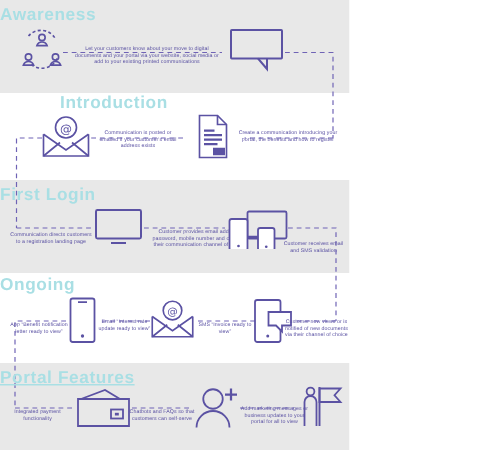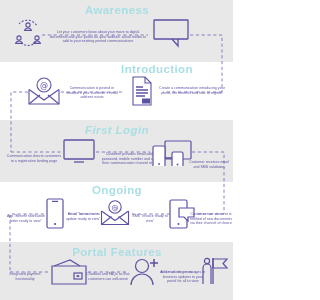--- a/index.html
+++ b/index.html
@@ -12,21 +12,21 @@
   }
   .canvas{position:relative;width:233px;height:300px;overflow:hidden;background:#fff;}
 
   
   .band{position:absolute;left:0;width:233px;background:#e8e8e8;}
   .band.b1{top:0;height:62px;}
   .band.b2{top:120px;height:62px;}
   .band.b3{top:242px;height:58px;}
 
   .sec-title{
-    position:absolute;width:234px;text-align:center;
+    position:absolute;width:234px;
     color:#a9dfe4;font-weight:bold;letter-spacing:.4px;
     font-size:11.5px;line-height:12px;
   }
 
   .icon{position:absolute;}
   .icon svg{display:block;}
 
   .cap{
     position:absolute;text-align:center;
     color:#5b52a3;font-size:3.5px;line-height:4.6px;
@@ -119,21 +119,21 @@
           <path d="M6 14 H18"></path>
           <path d="M6 17 H18"></path>
           <path d="M6 20 H15"></path>
       </g>
       <rect x="12" y="22.5" width="8" height="5" fill="#5b52a3" stroke="none"></rect>
     </svg>
   </div>
 
   <div class="cap" style="left:159px;top:86px;width:66px;">Create a communication introducing your portal, the benefits and how to register</div>
 
-  <div class="sec-title" style="top:124px;font-style:italic;">First Login</div>
+  <div class="sec-title" style="top:124px;">First Login</div>
 
   <div class="cap" style="left:6px;top:154px;width:56px;">Communication directs customers to a registration landing page</div>
 
   <div class="icon" style="left:62px;top:138px;">
     <svg width="34" height="26" viewBox="0 0 34 26" fill="none" stroke="#5b52a3" stroke-width="1.3">
       <rect x="2" y="2" width="30" height="19" rx="1"></rect>
       <path d="M12 24 H22"></path>
     </svg>
   </div>
 
@@ -181,21 +181,21 @@
   <div class="icon" style="left:168px;top:199px;">
     <svg width="28" height="30" viewBox="0 0 28 30" fill="none" stroke="#5b52a3" stroke-width="1.2">
       <rect x="2" y="1" width="17" height="28" rx="1.5"></rect>
       <circle cx="10.5" cy="25" r="1" fill="#5b52a3" stroke="none"></circle>
       <path d="M11 9 H26 V18 H20 L20 22 L16 18 H11 Z" fill="#fff"></path>
     </svg>
   </div>
 
   <div class="cap" style="left:190px;top:212px;width:42px;">Customer now views or is notified of new documents via their channel of choice</div>
 
-  <div class="sec-title" style="top:246px;">Portal Features</div>
+  <div class="sec-title" style="top:246px;text-decoration:underline;">Portal Features</div>
 
   <div class="cap" style="left:4px;top:272px;width:42px;">Integrated payment functionality</div>
 
   <div class="icon" style="left:50px;top:258px;">
     <svg width="38" height="28" viewBox="0 0 38 28" fill="none" stroke="#5b52a3" stroke-width="1.2">
       <path d="M4 8 L20 2 L30 8"></path>
       <path d="M2 8 H36 V26 H2 Z"></path>
       <rect x="24" y="15" width="8" height="6"></rect>
       <rect x="26.6" y="17.2" width="2.6" height="1.8" fill="#5b52a3" stroke="none"></rect>
     </svg>

